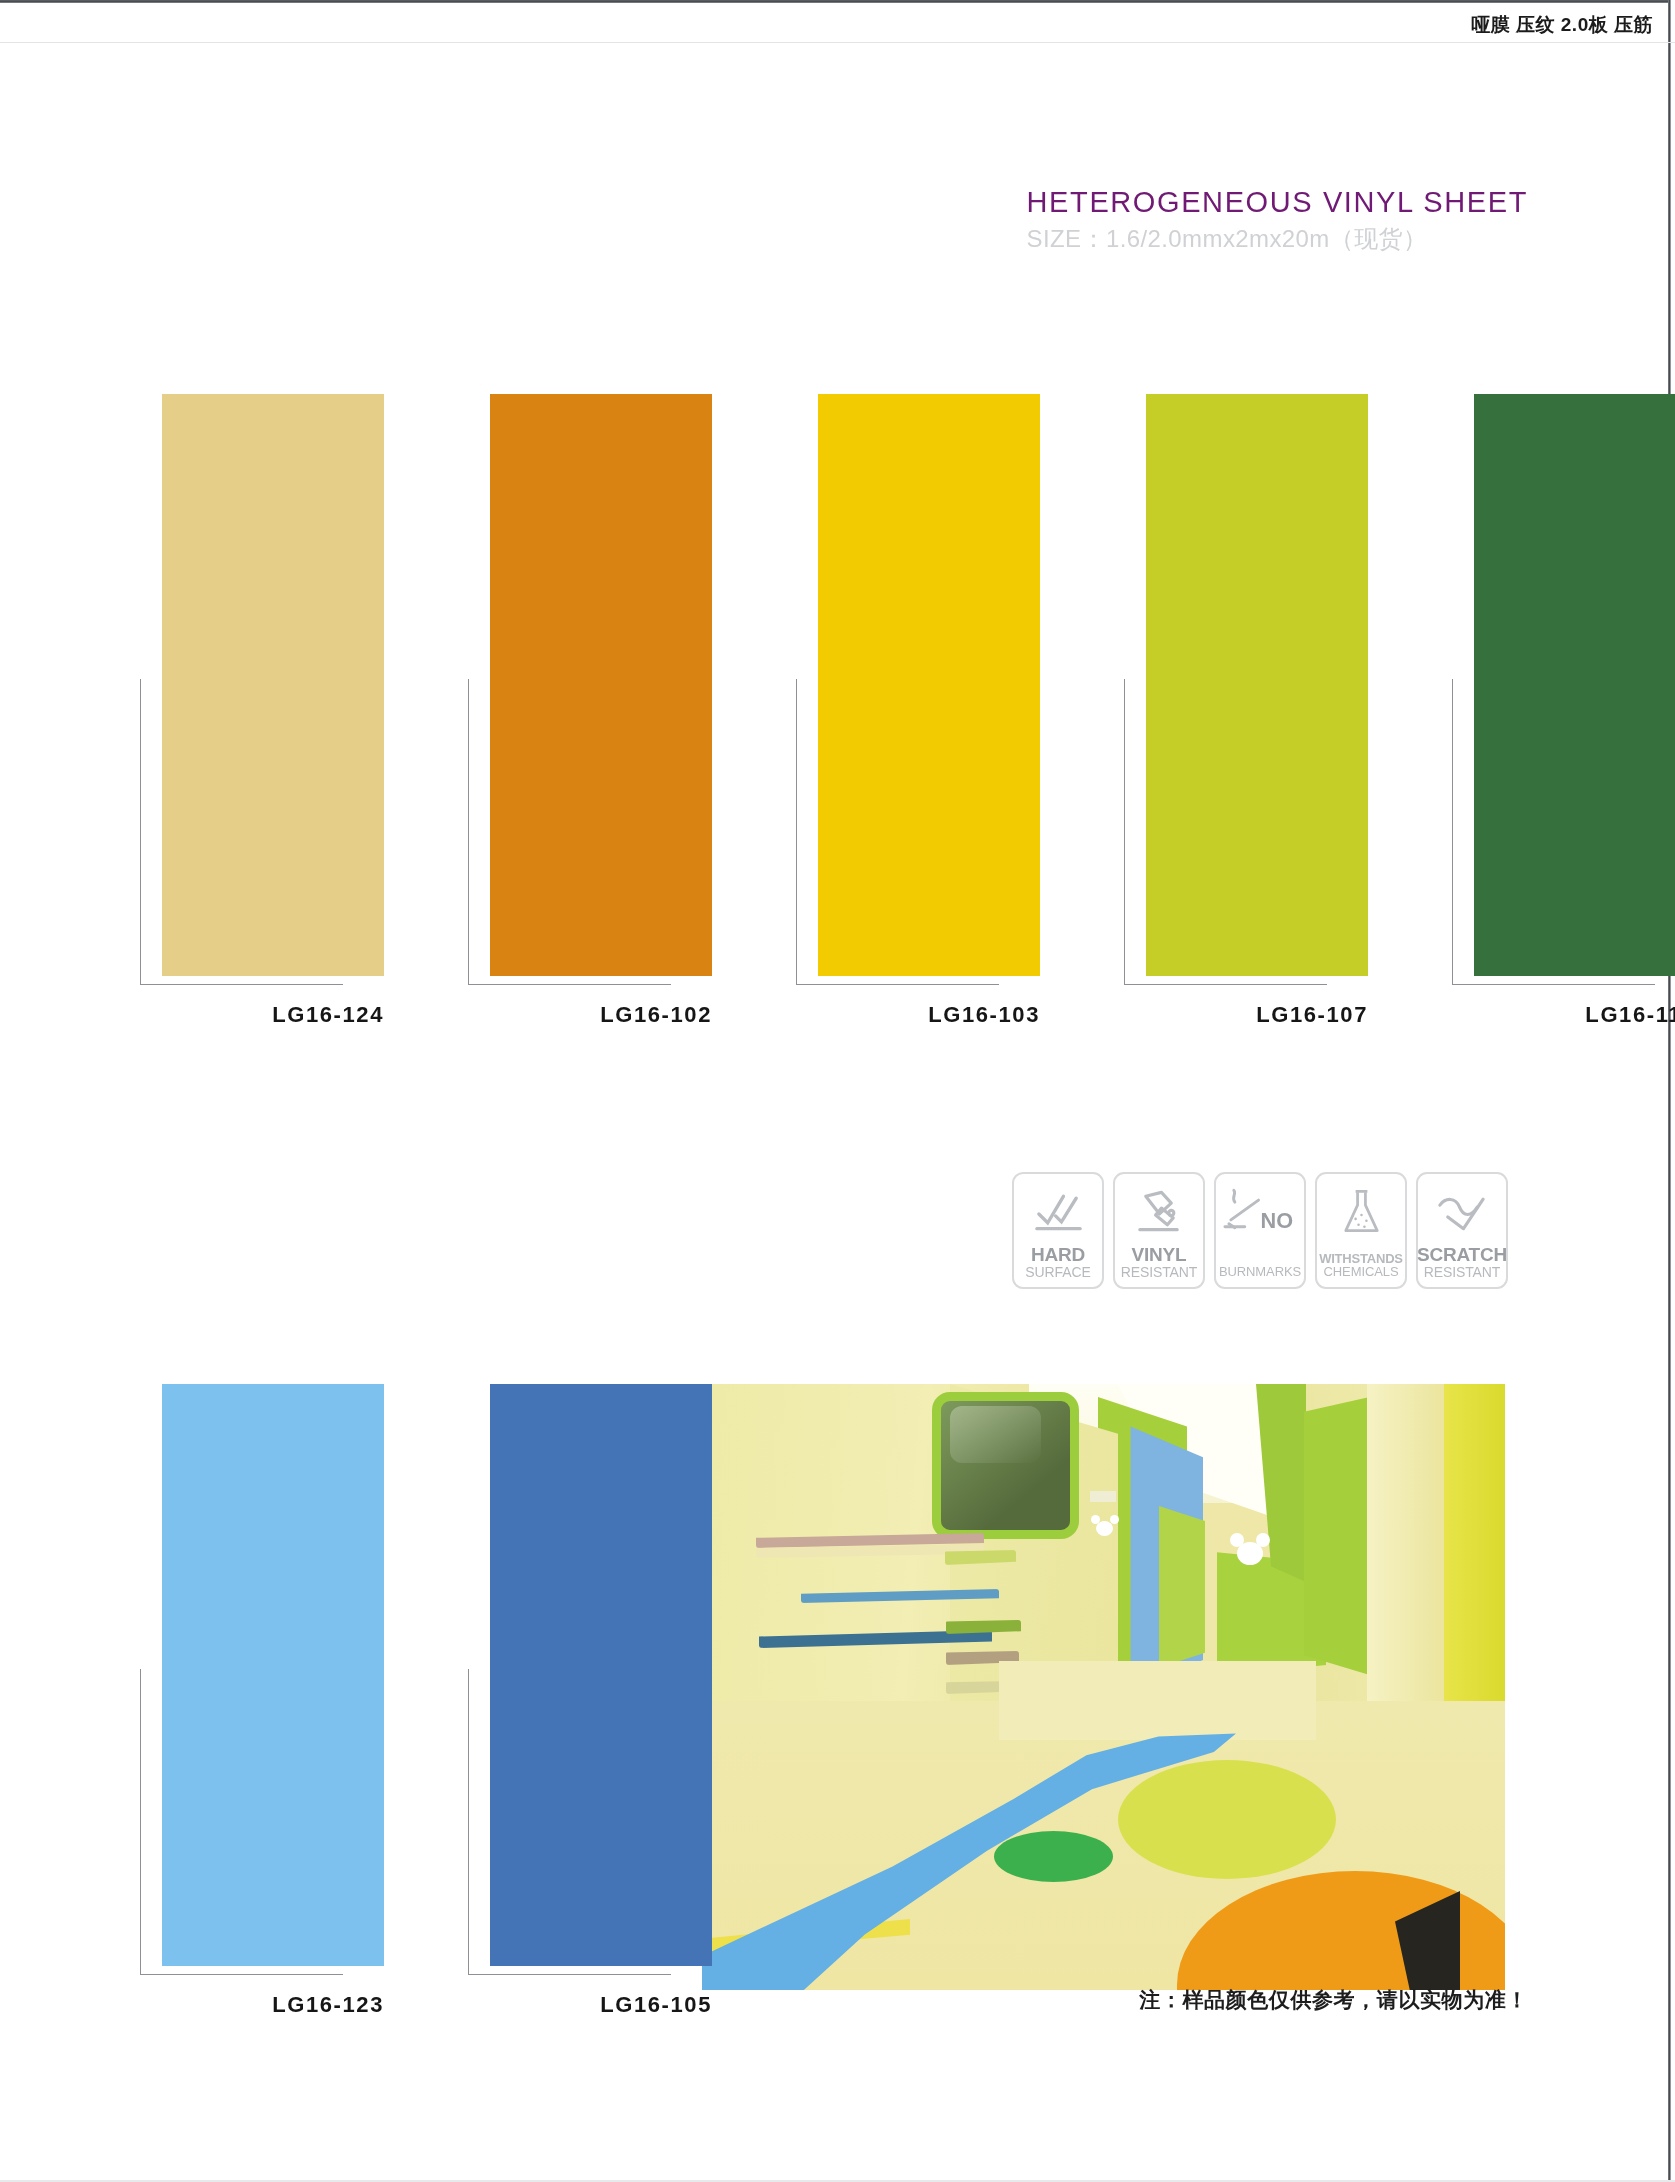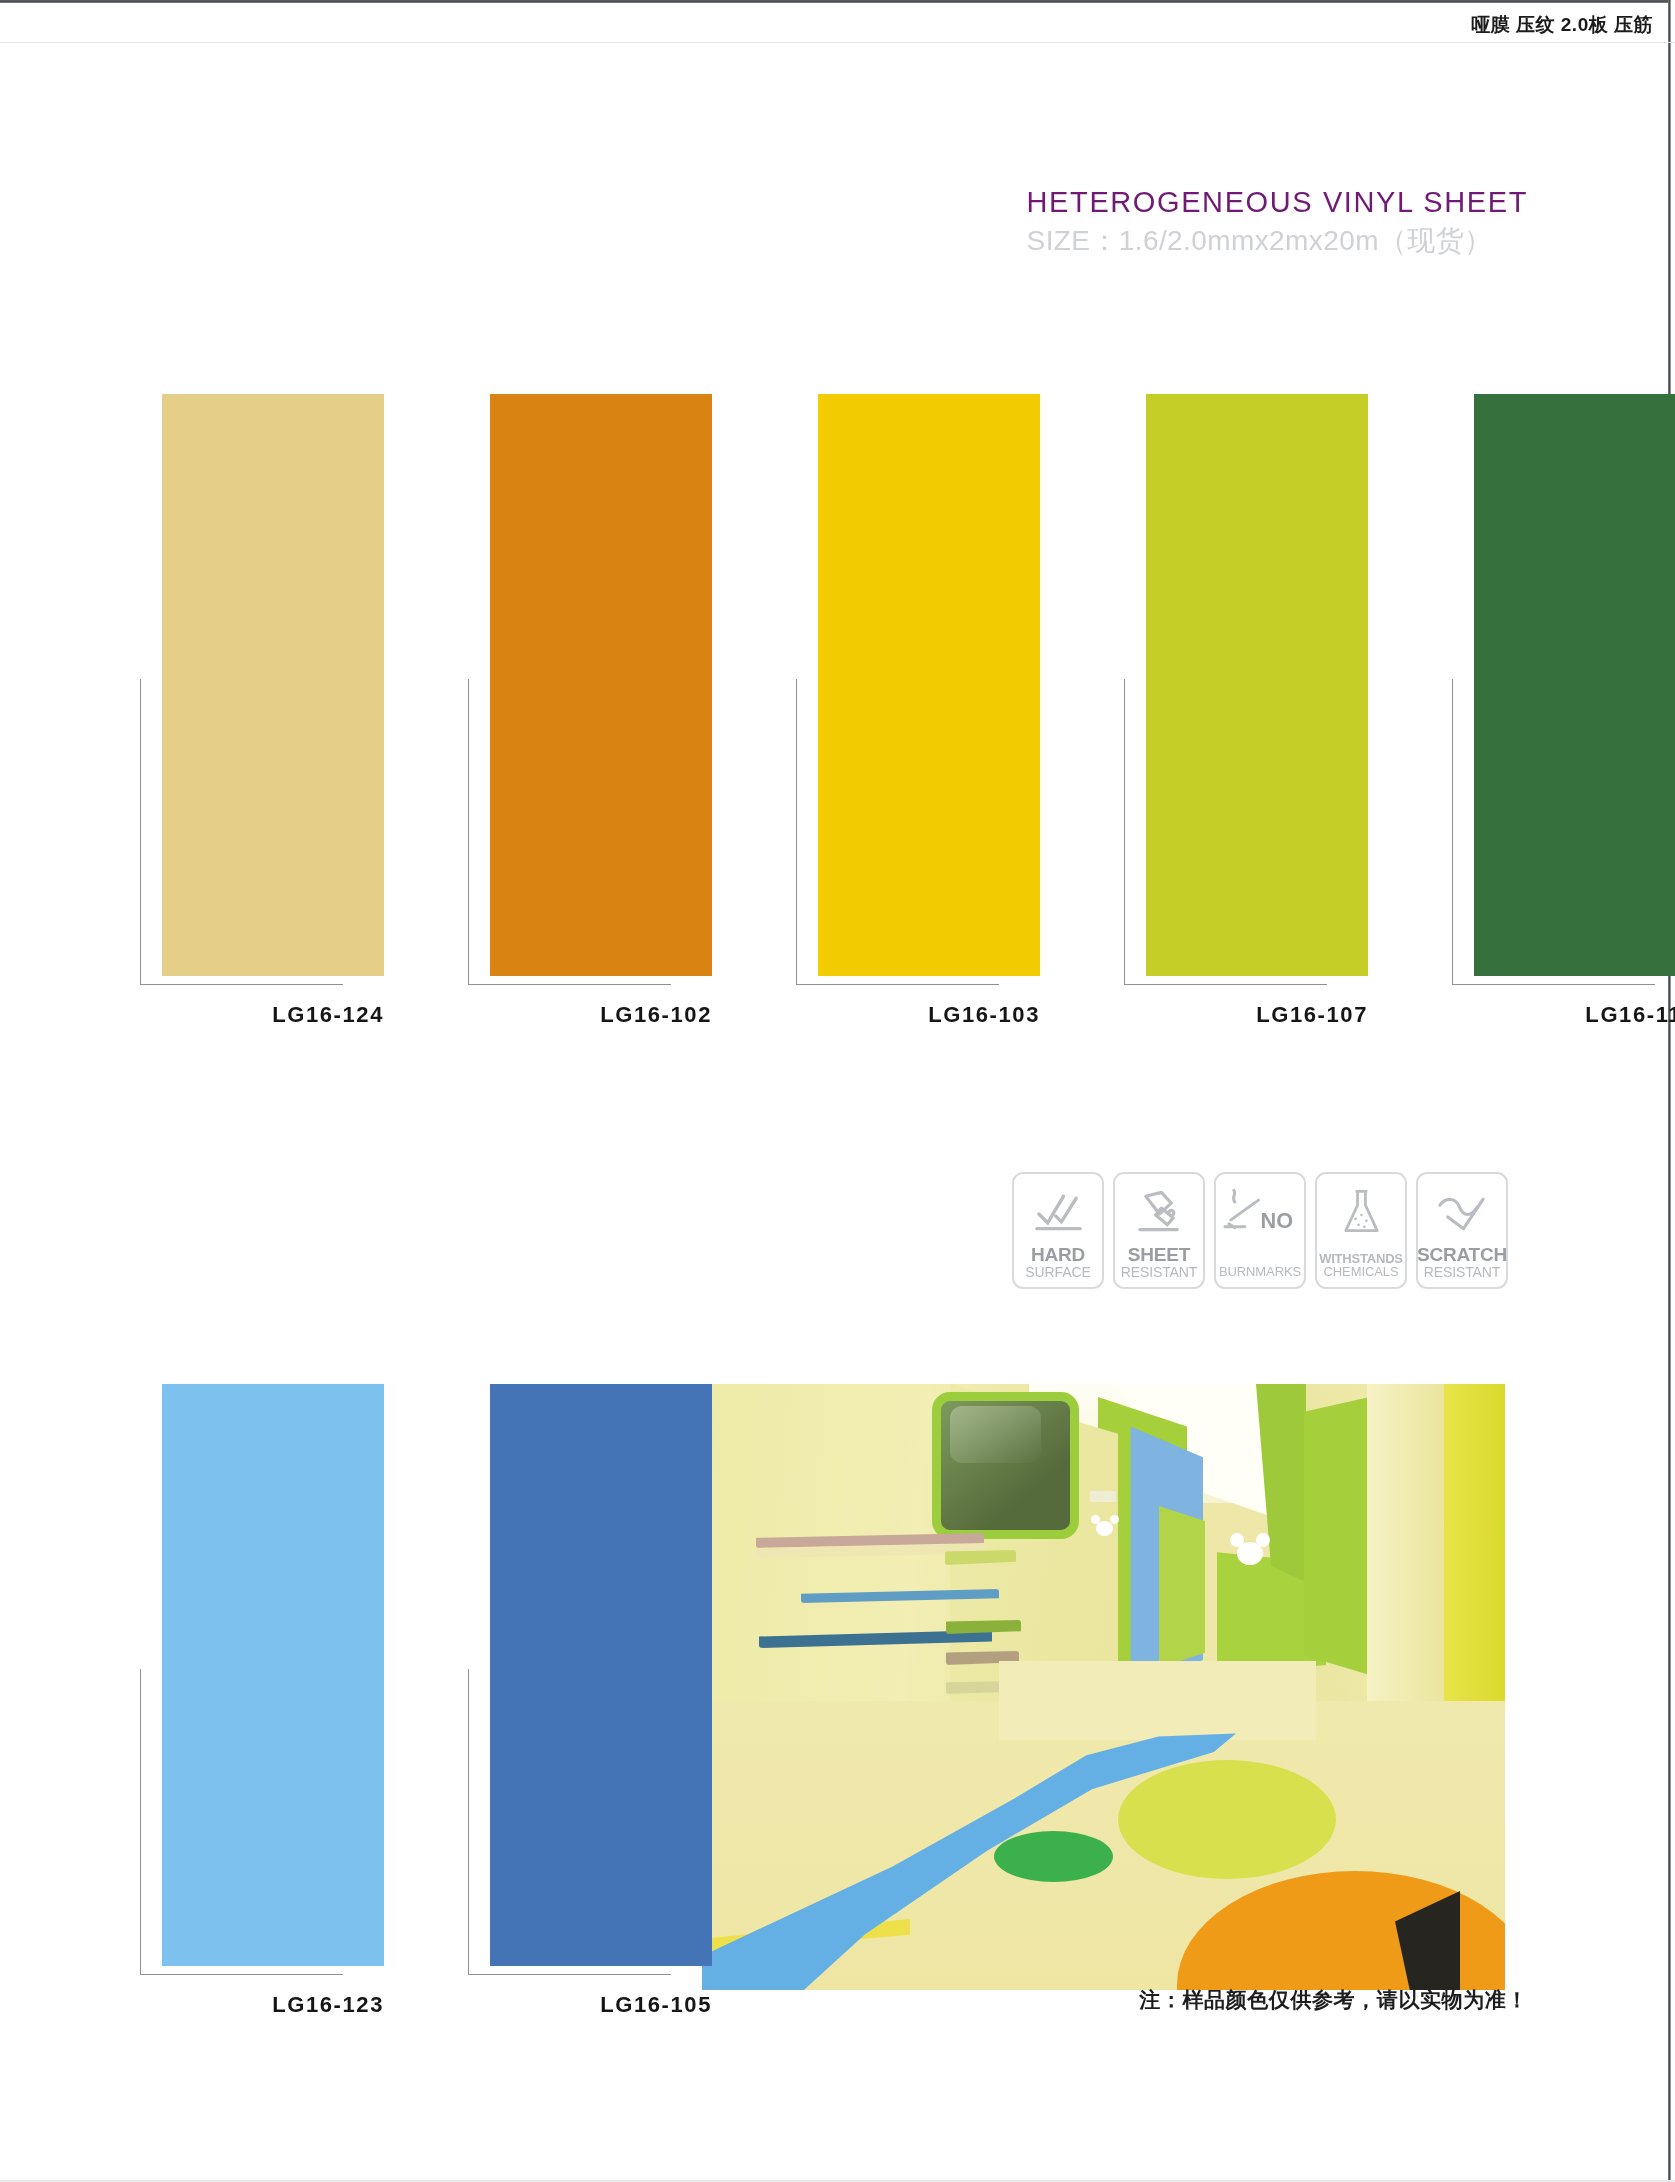--- a/index.html
+++ b/index.html
@@ -29,21 +29,21 @@
 
   
   .title-block{
     position:absolute;right:147px;top:183px;text-align:left;
   }
   .title-main{
     font-size:29px;color:#701a75;letter-spacing:1.6px;line-height:1.32;
     white-space:nowrap;font-weight:400;
   }
   .title-sub{
-    font-size:28px;color:#cfd1d4;letter-spacing:0.4px;line-height:1.32;
+    font-size:24px;color:#cfd1d4;letter-spacing:0.4px;line-height:1.32;
     white-space:nowrap;font-weight:400;margin-top:2px;
   }
 
   
   .row{position:absolute;display:flex;}
   .row-one{left:162px;top:394px;gap:106px;}
   .row-two{left:162px;top:1384px;gap:106px;}
 
   .swatch-cell{position:relative;width:222px;}
   .swatch{
@@ -320,21 +320,21 @@
         <div class="glyph">
           <svg width="55" height="48" viewBox="0 0 56 48">
             <g fill="none" stroke="#b9bcc1" stroke-width="3.2" stroke-linejoin="round">
               <path d="M14 8 L30 4 L40 15 L28 26 Z"></path>
               <path d="M30 20 L42 30 L36 37 L24 27 Z"></path>
               <circle cx="40" cy="25" r="2.6"></circle>
             </g>
             <path d="M8 42 H46" stroke="#b9bcc1" stroke-width="3.2" stroke-linecap="round"></path>
           </svg>
         </div>
-        <div class="b1">SHEET</div>
+        <div class="b1">VINYL</div>
         <div class="b2">RESISTANT</div>
       </div>
       <div class="badge small">
         <div class="glyph">
           <svg width="75" height="48" viewBox="0 0 76 48">
             <g fill="none" stroke="#b9bcc1" stroke-width="3" stroke-linecap="round">
               <path d="M12 14 C8 9, 14 6, 11 2"></path>
               <path d="M8 32 L36 12"></path>
               <path d="M6 36 L12 40"></path>
               <path d="M2 39 H22"></path>

